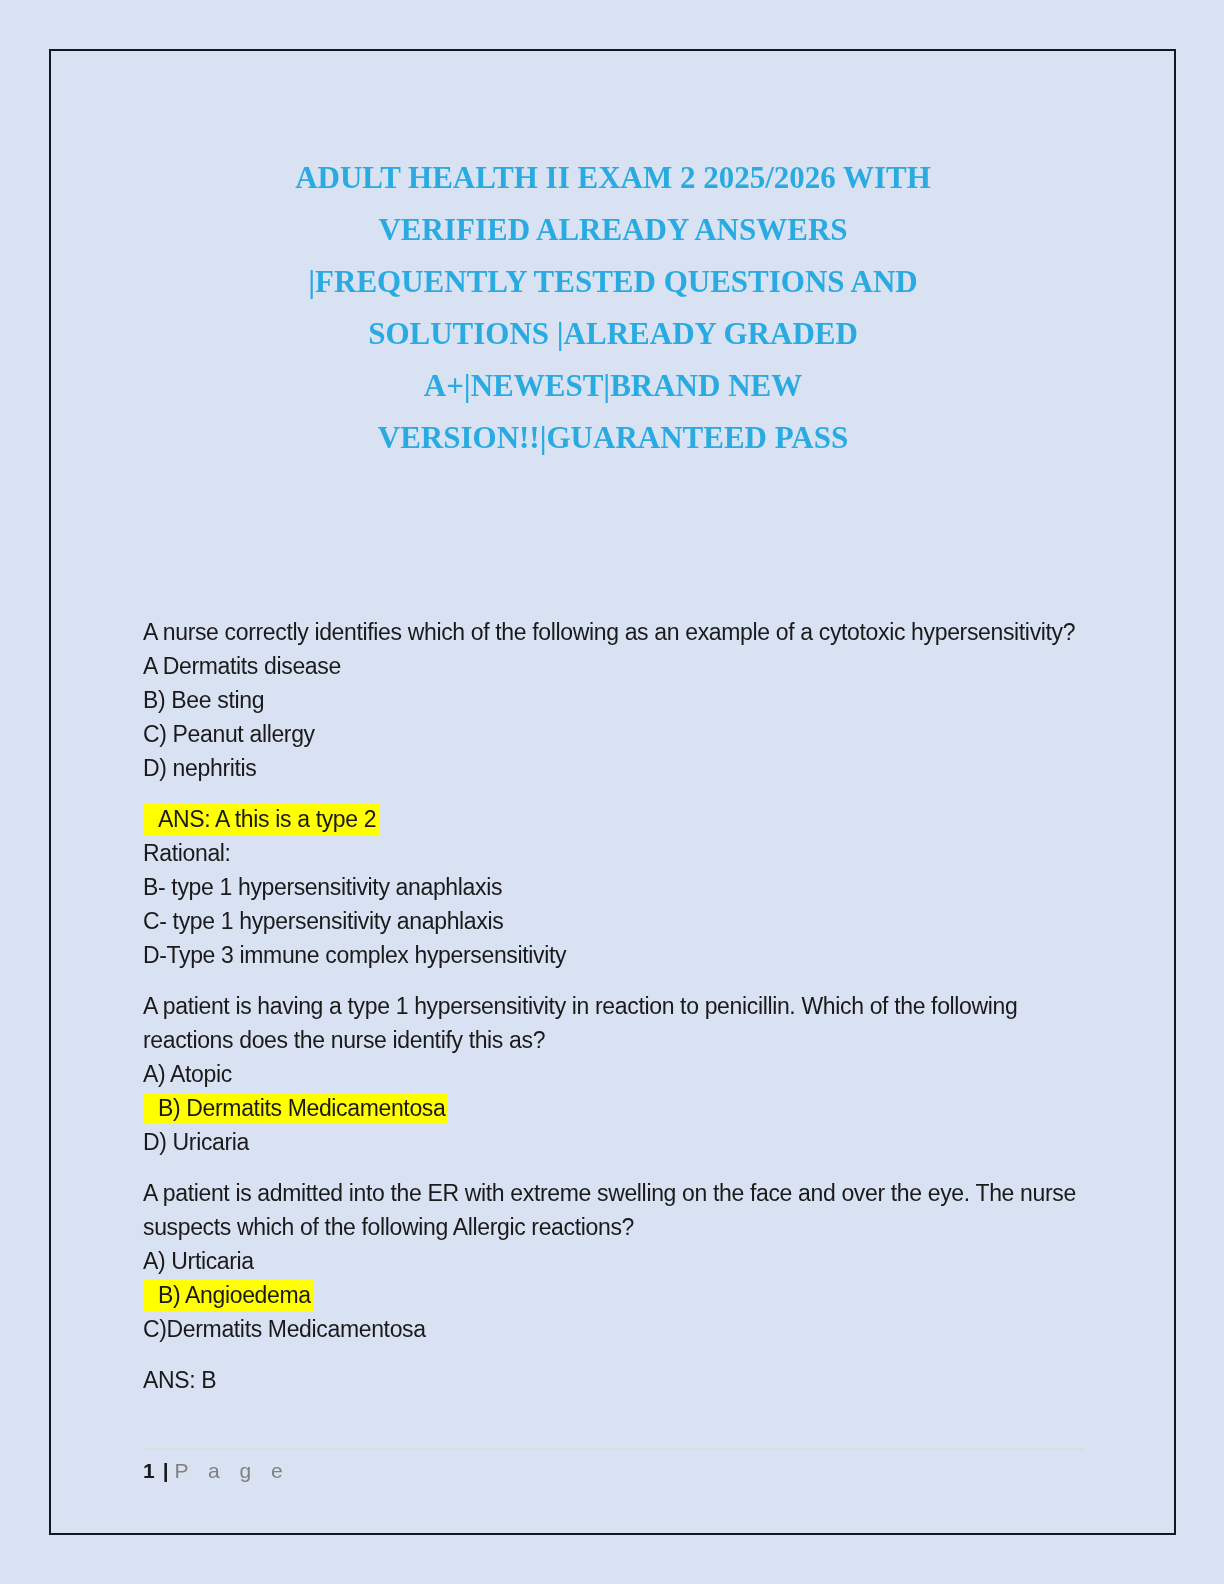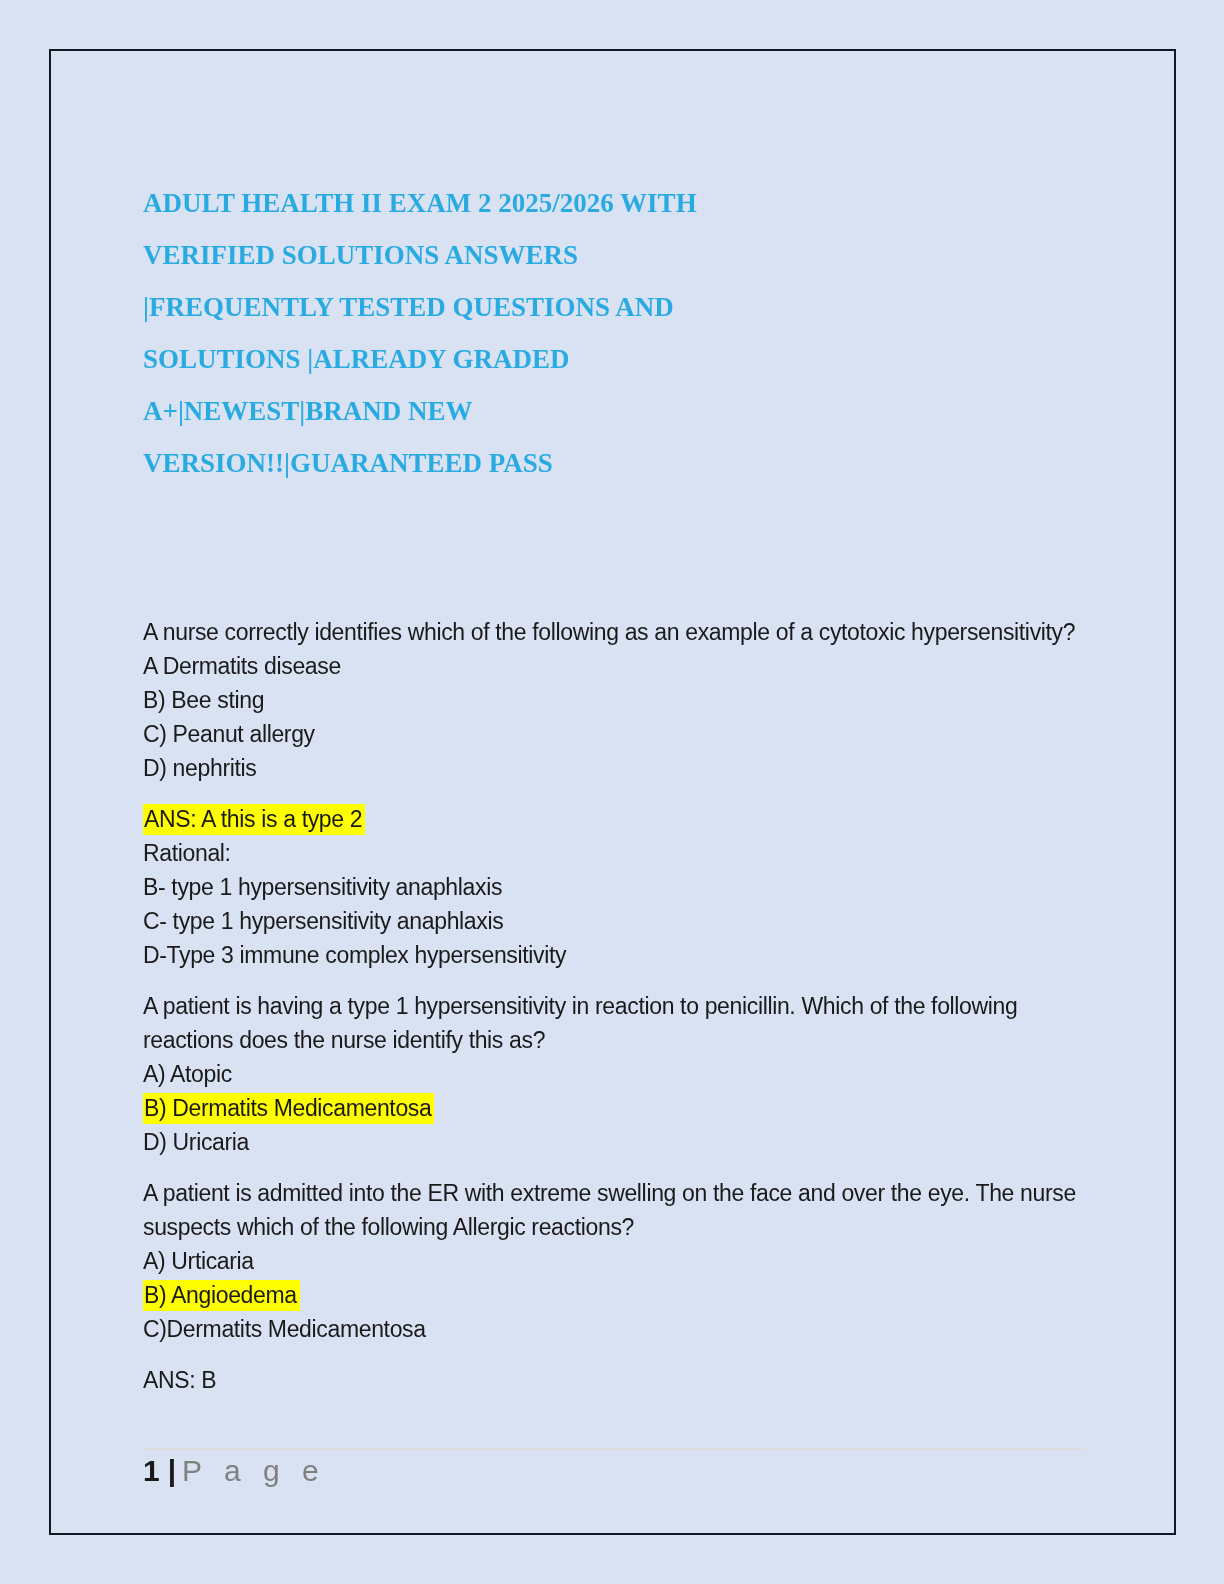--- a/index.html
+++ b/index.html
@@ -21,68 +21,68 @@
     position:relative;width:1224px;height:1584px;
     background:var(--page-bg,#D9E2F3);
     overflow:hidden;
   }
   .frame{
     position:absolute;left:49px;top:49px;
     width:1123px;height:1482px;
     border:2px solid var(--border-color,#131722);
   }
   .doc-title{
-    position:absolute;left:143px;top:177px;width:940px;
-    text-align:left;
+    position:absolute;left:143px;top:152px;width:940px;
+    text-align:center;
     font-family:"Liberation Serif", serif;
     font-weight:bold;
-    font-size:27px;line-height:52px;
+    font-size:31px;line-height:52px;
     color:var(--title-color,#29ABE2);
   }
   .doc-title .tline{display:block;white-space:nowrap;}
   .body-text{
     position:absolute;left:143px;top:615px;width:940px;
     font-size:23px;line-height:34px;letter-spacing:-0.35px;
     color:var(--text-color,#1a1a1a);
   }
   .para{margin:0 0 17px 0;}
   .line{display:block;white-space:nowrap;}
   .bold{font-weight:normal;}
   .hl{
     background:var(--highlight,#FFFF00);
-    padding:2px 3px 3px 1px;
+    padding:2px 3px 3px 15px;
   }
   .footer{
     position:absolute;left:143px;top:1448px;width:940px;
   }
   .footer-rule{
     display:block;height:0;
     border-top:2px solid var(--rule,#dcdcdc);
   }
   .footer-text{
     margin-top:7px;
-    font-size:30px;line-height:28px;
+    font-size:21px;line-height:28px;
     color:var(--text-color,#1a1a1a);
   }
   .footer-text .num{font-weight:bold;}
   .footer-text .sep{margin:0 6px 0 8px;font-weight:bold;}
   .footer-text .plabel{
     color:var(--muted,#808080);
     letter-spacing:7px;
   }
 </style>
 </head>
 <body>
 
 <div class="page">
   <div class="frame"></div>
 
   <div class="doc-title">
     <span class="tline">ADULT HEALTH II EXAM 2 2025/2026 WITH</span>
-    <span class="tline">VERIFIED SOLUTIONS ANSWERS</span>
+    <span class="tline">VERIFIED ALREADY ANSWERS</span>
     <span class="tline">|FREQUENTLY TESTED QUESTIONS AND</span>
     <span class="tline">SOLUTIONS |ALREADY GRADED</span>
     <span class="tline">A+|NEWEST|BRAND NEW</span>
     <span class="tline">VERSION!!|GUARANTEED PASS</span>
   </div>
 
   <div class="body-text">
 
     <div class="para">
       <span class="line">A nurse correctly identifies which of the following as an example of a cytotoxic hypersensitivity?</span>

